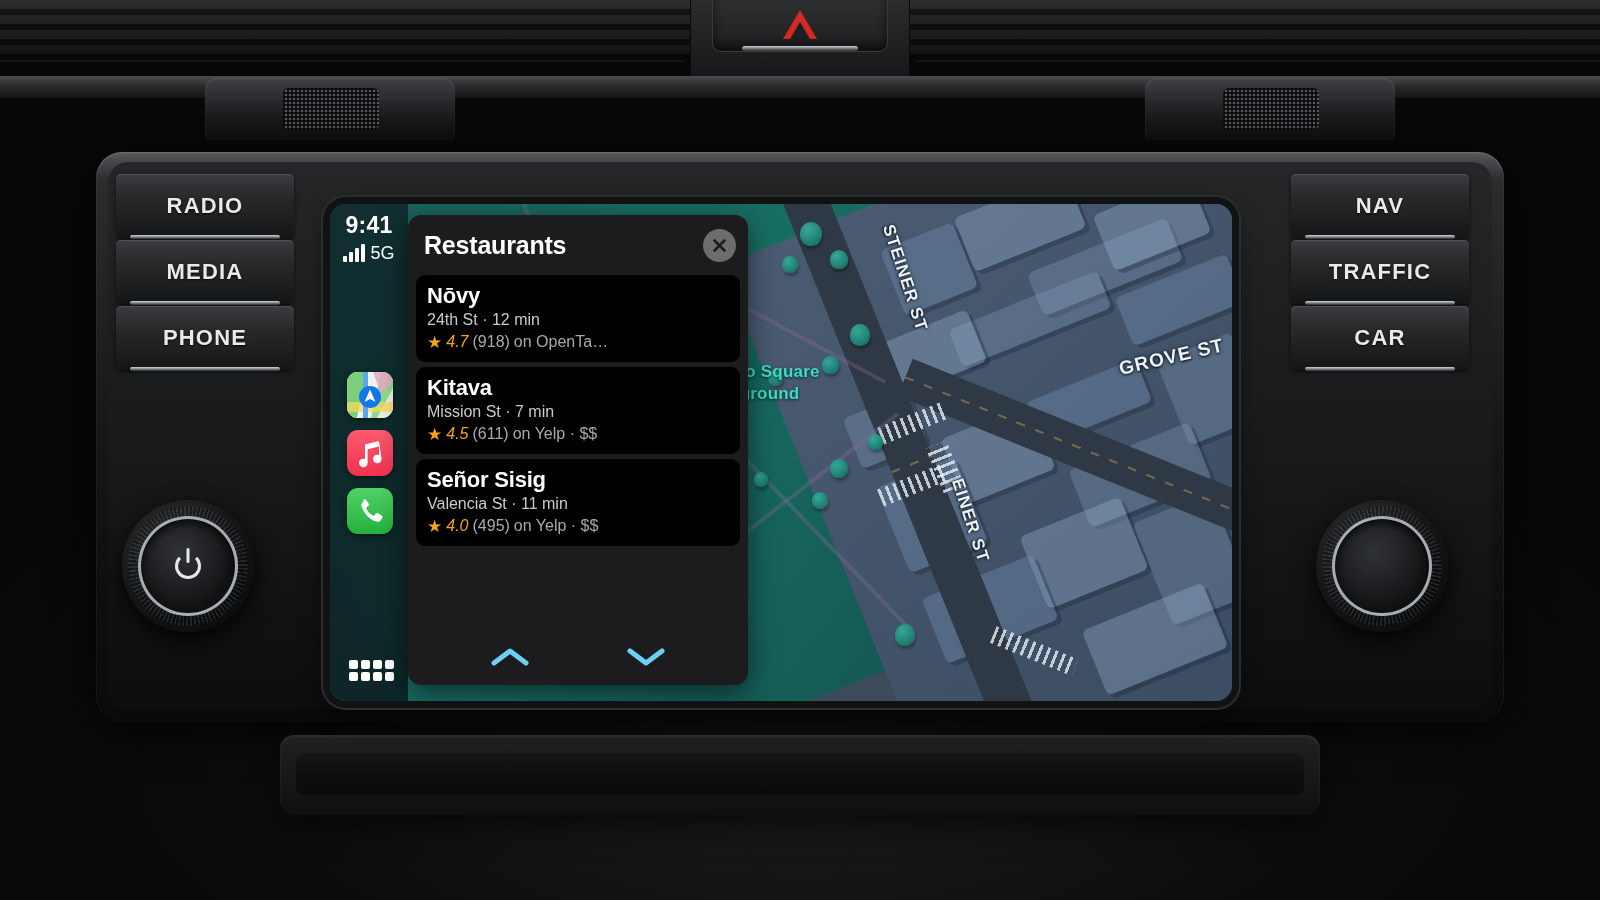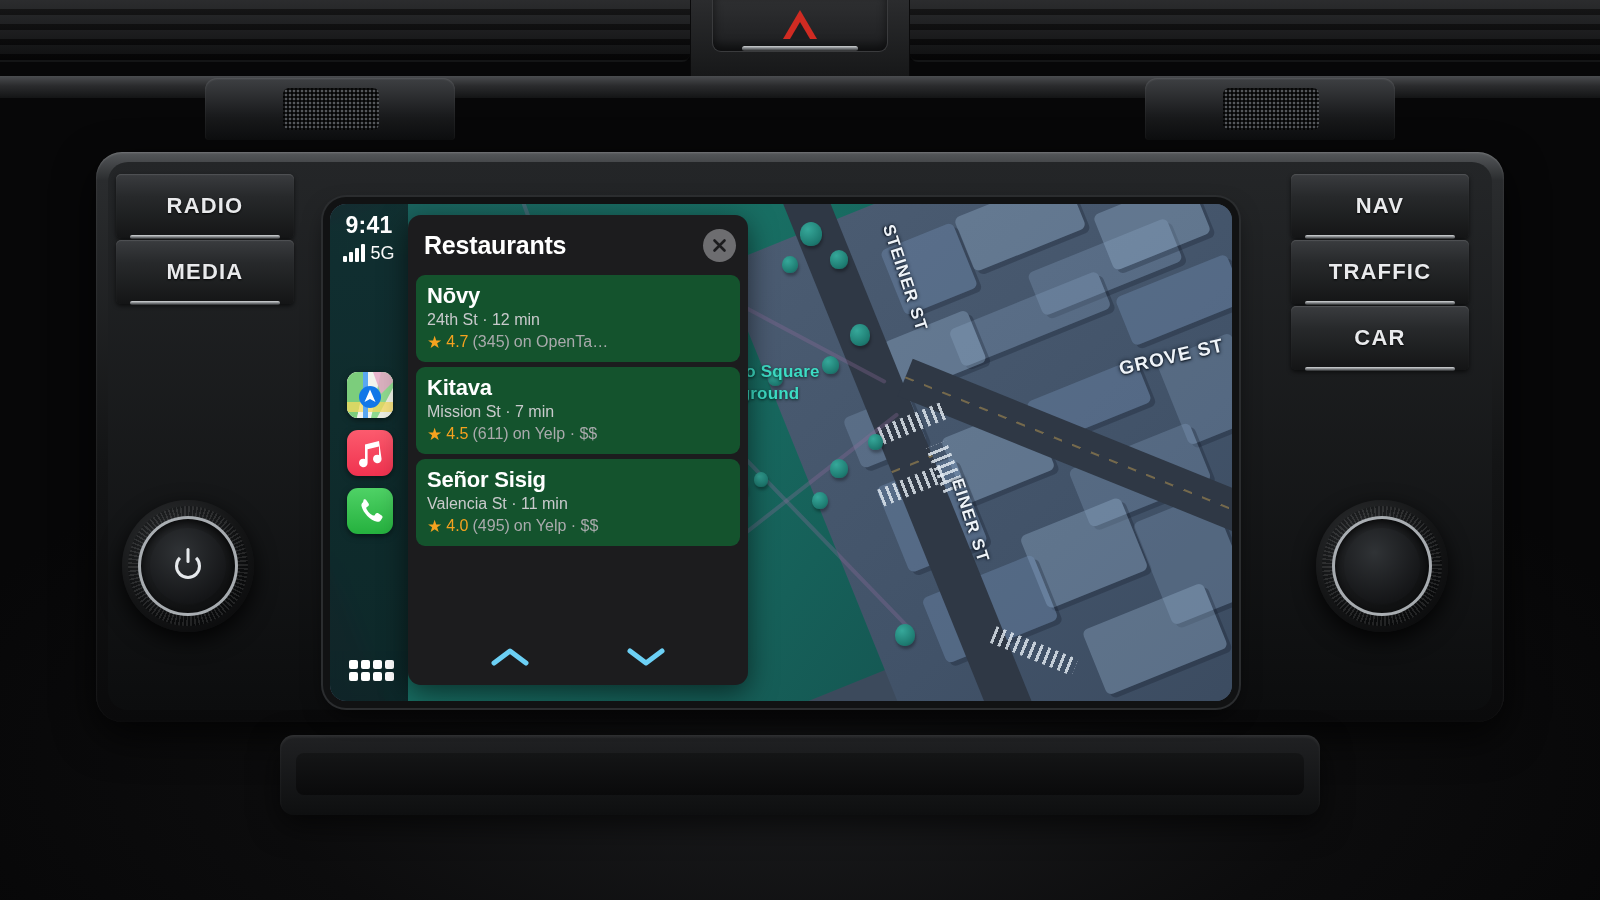--- a/index.html
+++ b/index.html
@@ -285,34 +285,34 @@
     border-radius: 50%; background: #6d6d70;
     display: flex; align-items: center; justify-content: center;
   }
   #close-btn svg { display: block; }
 
   #list {
     position: absolute; left: 0; right: 0; top: 60px; bottom: 56px;
     padding: 0 8px; overflow: hidden;
   }
   .row {
-    background: #14532d; border-radius: 9px; padding: 7px 11px 9px;
+    background: #000000; border-radius: 9px; padding: 7px 11px 9px;
     margin-bottom: 5px;
   }
   .row-name {
     color: #fff; font-size: 22px; font-weight: 600; letter-spacing: -.2px;
     line-height: 27px;
   }
   .row-sub { color: #c9cacc; font-size: 16px; line-height: 22px; }
   .row-rate {
     font-size: 16px; line-height: 22px; display: flex; align-items: center; gap: 4px;
     color: #a9aaac;
   }
   .star { color: #f5a21f; font-size: 17px; line-height: 17px; }
-  .score { color: #f5a21f; font-weight: 500; }
+  .score { color: #f5a21f; font-weight: 500; font-style: italic; }
 
   #pager {
     position: absolute; left: 0; right: 0; bottom: 0; height: 56px;
     display: flex; align-items: center; justify-content: space-around;
     padding: 0 34px;
   }
   .chev { width: 42px; height: 24px; }
 </style>
 </head>
 <body>
@@ -341,20 +341,23 @@
 
   <div id="head-unit">
     <div id="bezel-inner"></div>
 
     <div class="keycol left">
       <div class="hardkey">
         <span>RADIO</span>
       </div>
       <div class="hardkey">
         <span>MEDIA</span>
+      </div>
+      <div class="hardkey">
+        <span>PHONE</span>
       </div>
     </div>
 
     <div class="keycol right">
       <div class="hardkey">
         <span>NAV</span>
       </div>
       <div class="hardkey">
         <span>TRAFFIC</span>
       </div>
@@ -508,21 +511,21 @@
         </div>
       </div>
 
       <div id="list">
         <div class="row">
           <div class="row-name">Nōvy</div>
           <div class="row-sub">24th St · 12 min</div>
           <div class="row-rate">
             <span class="star">★</span>
             <span class="score">4.7</span>
-            <span>(345)</span>
+            <span>(918)</span>
             <span>on OpenTa…</span>
           </div>
         </div>
 
         <div class="row">
           <div class="row-name">Kitava</div>
           <div class="row-sub">Mission St · 7 min</div>
           <div class="row-rate">
             <span class="star">★</span>
             <span class="score">4.5</span>

